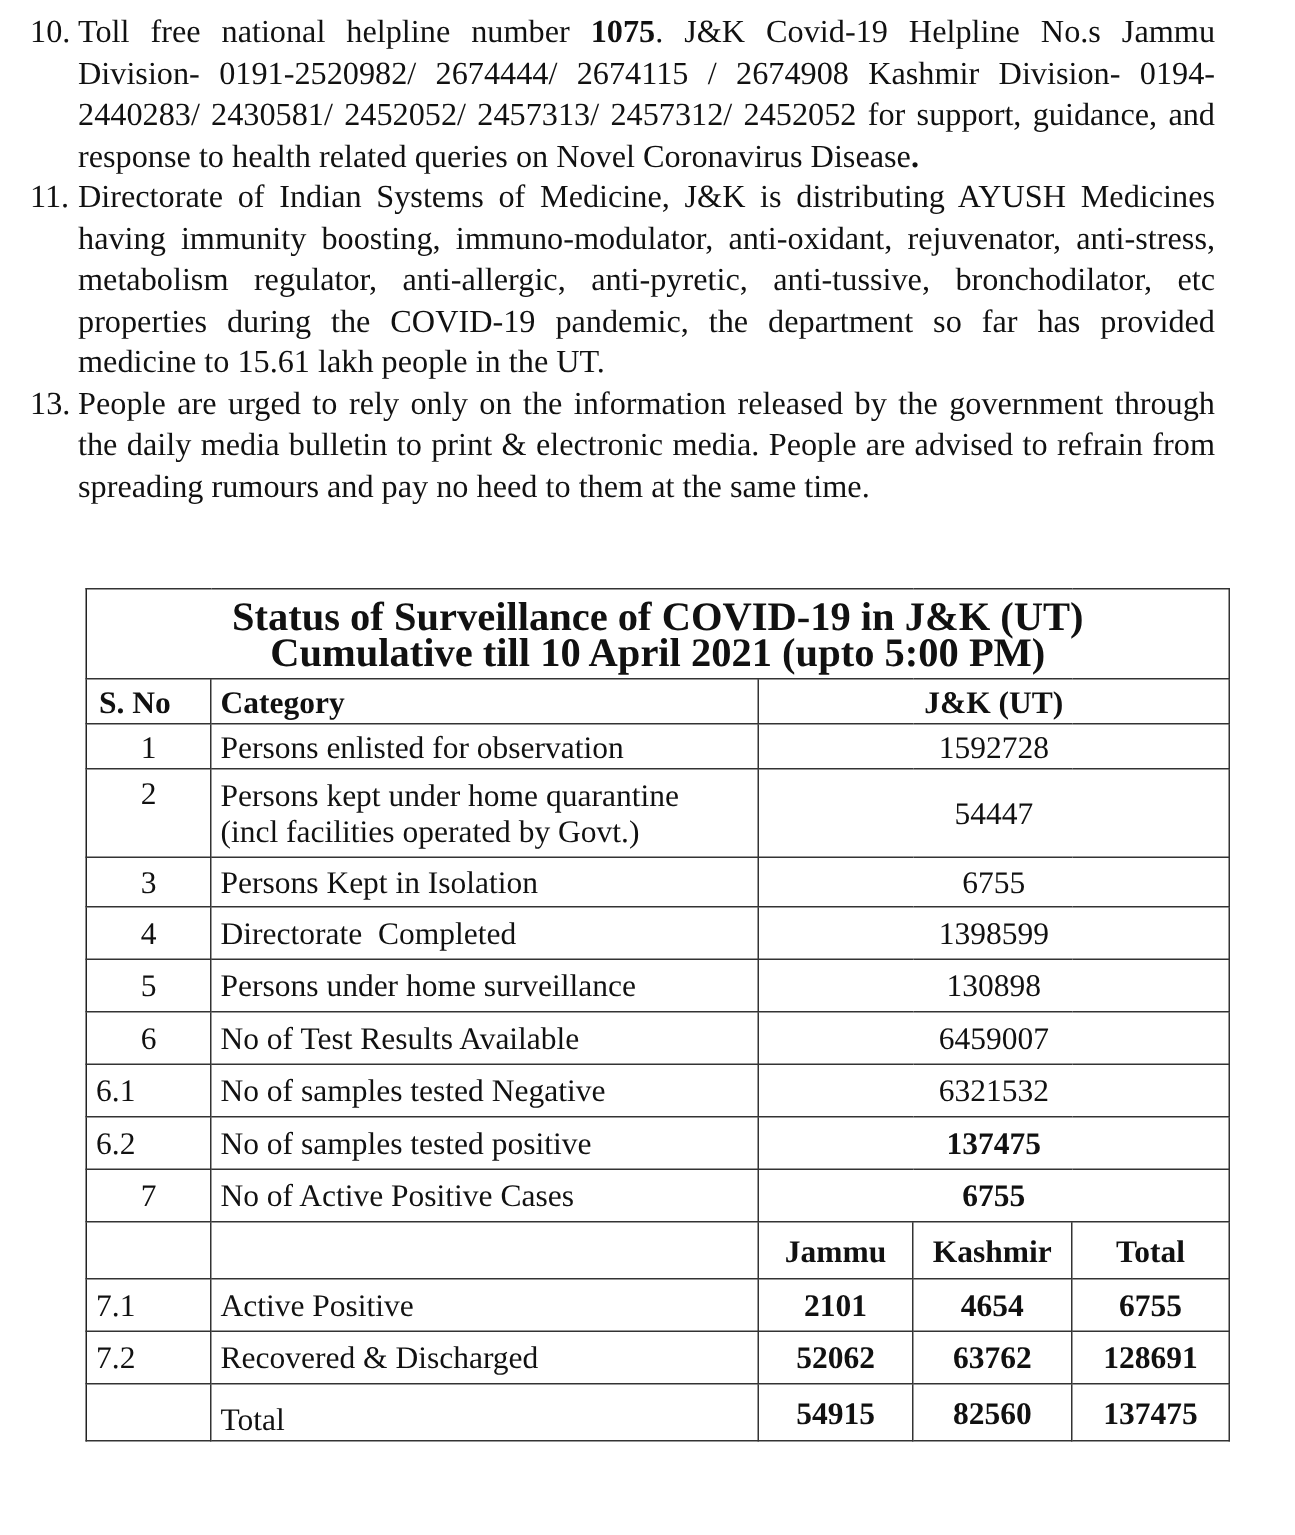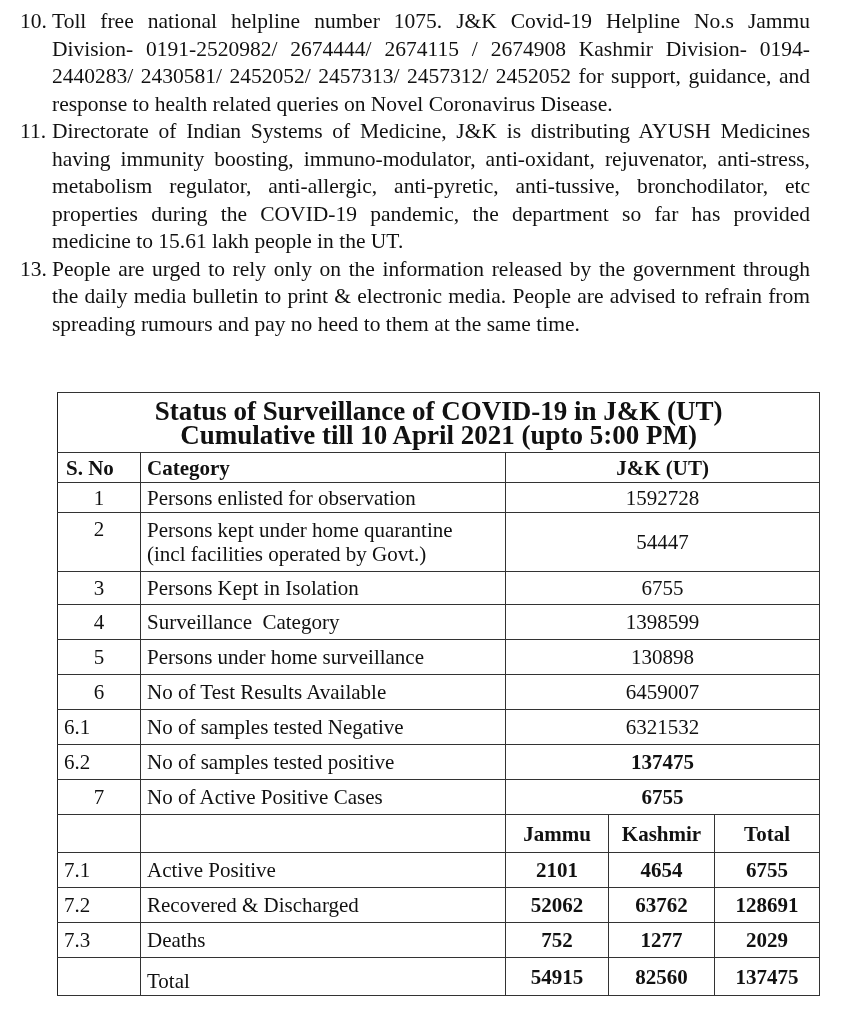--- a/index.html
+++ b/index.html
@@ -31,21 +31,21 @@
     width: 32px;
     flex: 0 0 32px;
     text-align: left;
     white-space: nowrap;
   }
   .text {
     flex: 1;
     text-align: justify;
     text-align-last: left;
   }
-  .bold { font-weight: normal; }
+  .bold { font-weight: bold; }
 
   table.status {
     position: absolute;
     left: 57px;
     top: 392px;
     width: 762px;
     border-collapse: collapse;
     font-size: 21px;
     table-layout: fixed;
   }
@@ -126,21 +126,21 @@
     </td>
     <td colspan="3" class="val">54447</td>
   </tr>
   <tr style="height:33px">
     <td class="sno">3</td>
     <td class="cat">Persons Kept in Isolation</td>
     <td colspan="3" class="val">6755</td>
   </tr>
   <tr style="height:35px">
     <td class="sno">4</td>
-    <td class="cat" style="white-space:pre">Surveillance  Category</td>
+    <td class="cat" style="white-space:pre">Directorate  Completed</td>
     <td colspan="3" class="val">1398599</td>
   </tr>
   <tr style="height:35px">
     <td class="sno">5</td>
     <td class="cat">Persons under home surveillance</td>
     <td colspan="3" class="val">130898</td>
   </tr>
   <tr style="height:35px">
     <td class="sno">6</td>
     <td class="cat">No of Test Results Available</td>
@@ -176,27 +176,20 @@
     <td class="val-b">4654</td>
     <td class="val-b">6755</td>
   </tr>
   <tr style="height:35px">
     <td class="sno-r">7.2</td>
     <td class="cat">Recovered &amp; Discharged</td>
     <td class="val-b">52062</td>
     <td class="val-b">63762</td>
     <td class="val-b">128691</td>
   </tr>
-  <tr style="height:35px">
-    <td class="sno-r">7.3</td>
-    <td class="cat">Deaths</td>
-    <td class="val-b">752</td>
-    <td class="val-b">1277</td>
-    <td class="val-b">2029</td>
-  </tr>
   <tr style="height:38px">
     <td class="sno-r"></td>
     <td class="cat cat-low">Total</td>
     <td class="val-b">54915</td>
     <td class="val-b">82560</td>
     <td class="val-b">137475</td>
   </tr>
 </tbody>
   </table>
 

